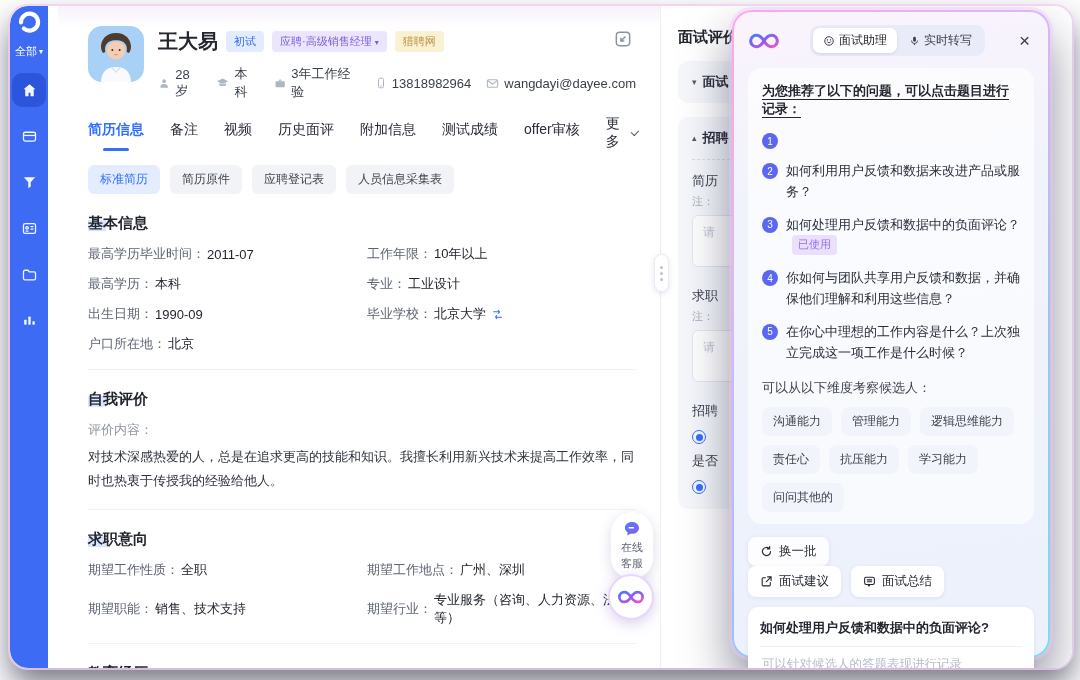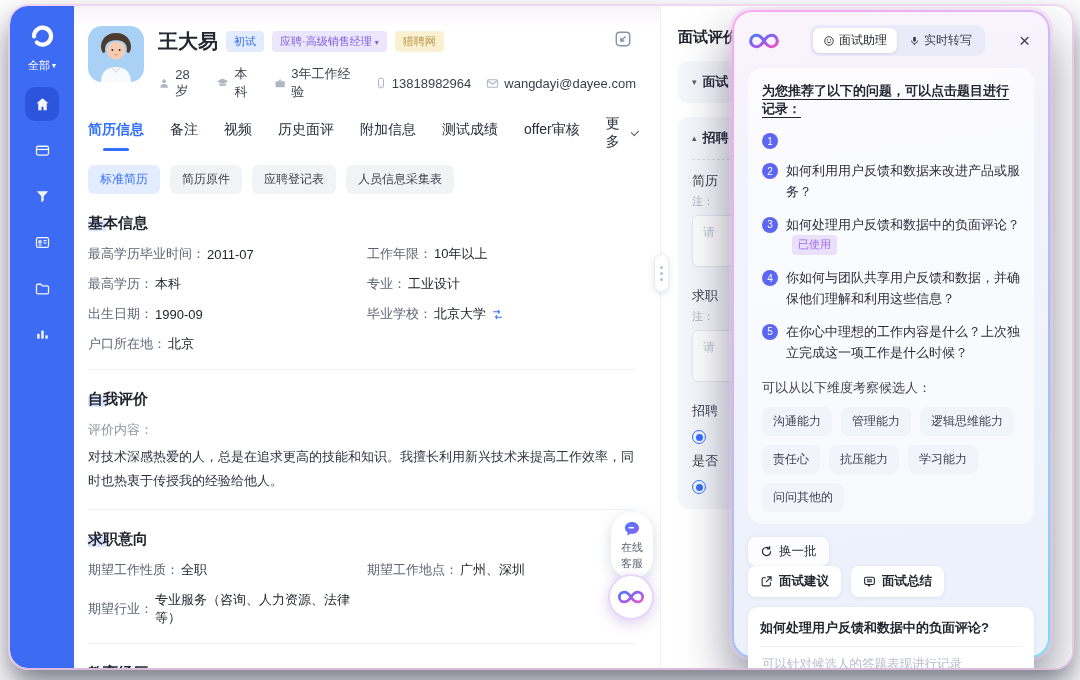--- a/index.html
+++ b/index.html
@@ -2,22 +2,22 @@
 <html><head>
 <meta charset="utf-8">
 <style>
   html,body{margin:0;padding:0;width:1080px;height:680px;overflow:hidden;background:#fdfdfe;
     font-family:"Liberation Sans","DejaVu Sans",sans-serif;-webkit-font-smoothing:antialiased;}
   *{box-sizing:border-box;}
   .window{position:absolute;left:10px;top:6px;width:1062px;height:662px;border-radius:18px;background:#fff;
     box-shadow:0 0 0 2px rgba(243,205,240,.75),0 16px 30px rgba(10,10,35,.55);overflow:hidden;}
 
   
-  .sidebar{position:absolute;left:0;top:0;bottom:0;width:64px;background:#3D6BF3;border-radius:18px 0 0 18px;
-    display:flex;flex-direction:column;align-items:center;padding-top:14px;z-index:3;}
+  .sidebar{position:absolute;left:0;top:0;bottom:0;width:38px;background:#3D6BF3;border-radius:18px 0 0 18px;
+    display:flex;flex-direction:column;align-items:center;z-index:3;}
   .s-logo{width:30px;height:30px;display:flex;align-items:center;justify-content:center;}
   .s-filter{color:#fff;font-size:11px;margin-top:8px;display:flex;align-items:center;gap:2px;cursor:pointer;}
   .s-filter .caret{font-size:8px;}
   .s-nav{margin-top:14px;display:flex;flex-direction:column;gap:12px;align-items:center;}
   .s-item{width:34px;height:34px;border-radius:10px;display:flex;align-items:center;justify-content:center;cursor:pointer;}
   .s-item.active{background:#2C55DC;}
   .s-item svg{opacity:.95;}
 
   
   .main{position:absolute;left:48px;top:0;bottom:0;width:602px;background:linear-gradient(180deg,#F7F2FA 0%,#FFFFFF 22px);
@@ -101,21 +101,21 @@
   .q-text{font-size:13px;color:#2A2E3A;line-height:1.6;}
   .used-badge{display:inline-block;font-size:11px;background:#EBE0FB;color:#9B6BF2;border-radius:4px;padding:1px 6px;margin-left:6px;vertical-align:1px;}
   .dim-label{font-size:13px;color:#3A3F4C;margin:16px 0 10px;}
   .tag-wrap{display:flex;flex-wrap:wrap;gap:9px;}
   .tag{font-size:12px;color:#3A3F4C;background:#F2F4FB;border-radius:8px;padding:6px 11px;cursor:pointer;white-space:nowrap;}
   .refresh-btn{margin-top:13px;align-self:flex-start;display:flex;align-items:center;gap:6px;background:#FDFDFF;
     border-radius:8px;padding:6px 12px;font-size:12.5px;color:#2A2E3A;box-shadow:0 1px 4px rgba(50,60,110,.1);cursor:pointer;}
   .spacer{flex:1;}
   .action-row{display:flex;gap:10px;margin-bottom:10px;}
   .action-btn{display:flex;align-items:center;gap:6px;background:#fff;border-radius:8px;padding:7px 12px;
-    font-size:12.5px;color:#23262F;box-shadow:0 1px 4px rgba(50,60,110,.08);cursor:pointer;font-weight:bold;}
+    font-size:12.5px;color:#23262F;box-shadow:0 1px 4px rgba(50,60,110,.08);cursor:pointer;}
   .note-card{background:#fff;border-radius:10px;padding:12px 12px 10px;height:92px;box-shadow:0 1px 5px rgba(50,60,110,.07);}
   .note-title{font-size:13px;font-weight:600;color:#23262F;}
   .note-hr{height:1px;background:#EFF1F5;margin:9px 0 7px;}
   .note-ta{width:100%;border:none;outline:none;resize:none;font-size:12.5px;color:#3A3F4C;font-family:inherit;height:34px;background:transparent;}
   .note-ta::placeholder{color:#B6BCC9;}
 </style>
 </head>
 <body>
 
 <div class="window">
@@ -304,20 +304,24 @@
     <div class="fgrid">
       <div class="field">
           <span class="flabel">期望工作性质：</span>
           <span class="fvalue">全职</span>
         </div>
       <div class="field">
           <span class="flabel">期望工作地点：</span>
           <span class="fvalue">广州、深圳</span>
         </div>
       <div class="field">
+          <span class="flabel">期望职能：</span>
+          <span class="fvalue">销售、技术支持</span>
+        </div>
+      <div class="field">
           <span class="flabel">期望行业：</span>
           <span class="fvalue">专业服务（咨询、人力资源、法律等）</span>
         </div>
     </div>
     <div class="divider"></div>
 
     <div><span class="section-title">教育经历</span></div>
 
     <div class="svc-pill">
       <svg width="20" height="20" viewBox="0 0 24 24">

